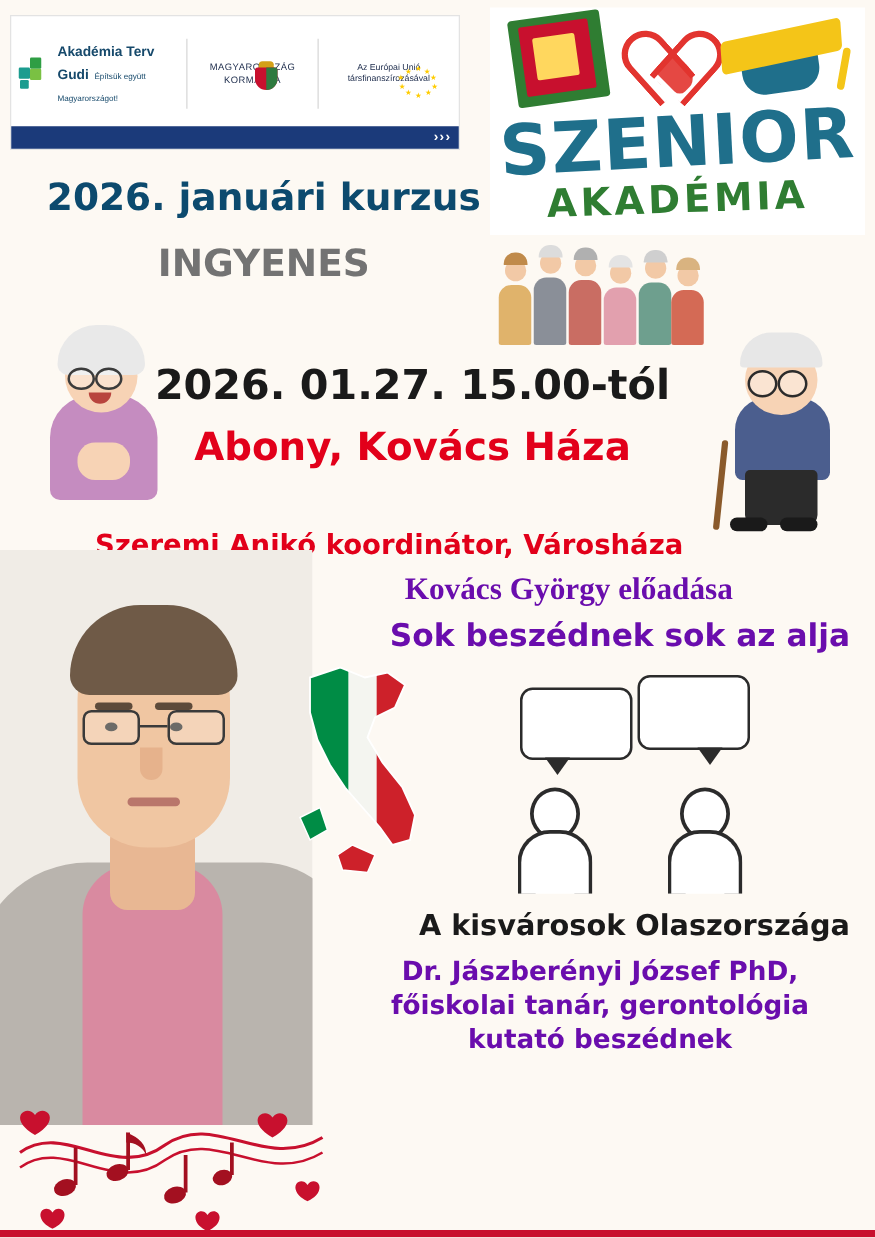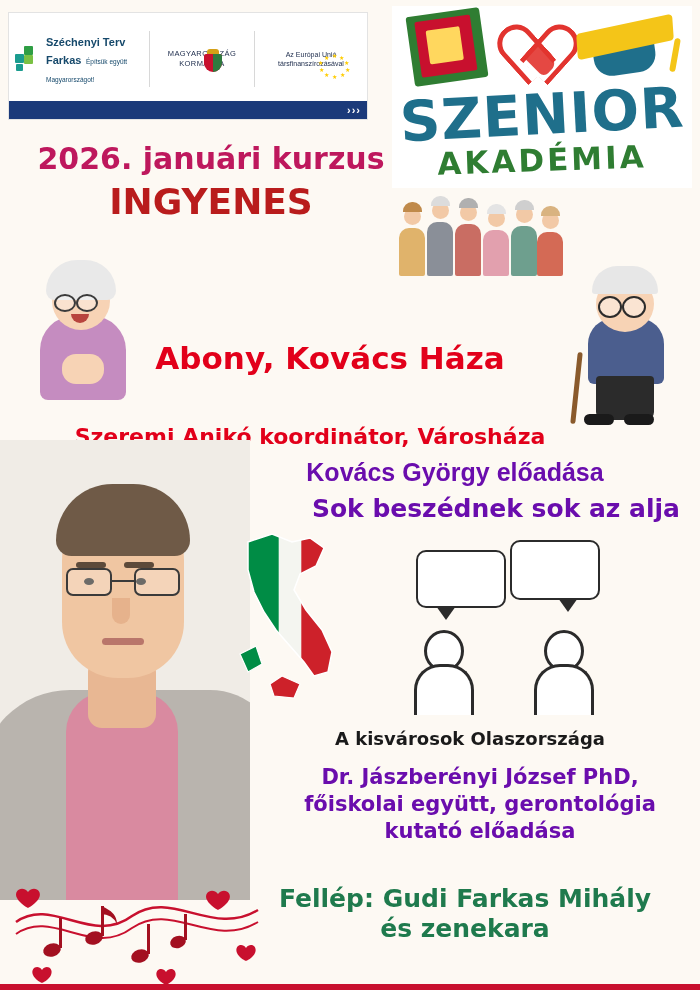--- a/index.html
+++ b/index.html
@@ -285,31 +285,31 @@
     font-family: "DejaVu Sans", sans-serif;
     font-size: 34px;
     font-weight: bold;
     color: #e2001a;
     line-height: 1.1;
   }
   .h-line2 {
     font-family: "DejaVu Sans", sans-serif;
     font-size: 30px;
     font-weight: bold;
-    color: #be185d;
+    color: #0c4a6e;
     line-height: 1.15;
     margin-top: 2px;
   }
   .h-line3 {
     font-family: "DejaVu Sans", sans-serif;
-    font-size: 36px;
-    font-weight: bold;
-    color: #b91c1c;
+    font-size: 30px;
+    font-weight: bold;
+    color: #737373;
     line-height: 1.15;
-    margin-top: 4px;
+    margin-top: 18px;
   }
   .datetime {
     position: absolute;
     left: 110px;
     top: 288px;
     width: 440px;
     text-align: center;
     font-family: "DejaVu Sans", sans-serif;
     font-size: 33px;
     font-weight: bold;
@@ -332,59 +332,59 @@
     top: 390px;
     width: 420px;
     text-align: center;
     font-family: "DejaVu Sans", sans-serif;
     font-size: 24px;
     font-weight: bold;
     color: #1a1a1a;
   }
   .info-name {
     position: absolute;
-    left: 60px;
+    left: 76px;
     top: 424px;
     width: 500px;
-    text-align: center;
+    text-align: left;
     font-family: "DejaVu Sans", sans-serif;
     font-size: 22px;
     font-weight: bold;
     color: #e2001a;
   }
   .lecture-1 {
     position: absolute;
     left: 230px;
     top: 458px;
     width: 450px;
     text-align: center;
-    font-family: Liberation Sans, sans-serif;
+    font-family: Liberation Serif, serif;
     font-size: 25px;
     font-weight: bold;
     color: #6a0dad;
   }
   .lecture-2 {
     position: absolute;
     left: 230px;
     top: 494px;
     width: 450px;
     text-align: right;
     font-family: "DejaVu Sans", sans-serif;
     font-size: 25px;
     font-weight: bold;
     color: #6a0dad;
   }
   .italy-title {
     position: absolute;
     left: 260px;
     top: 728px;
     width: 420px;
-    text-align: center;
-    font-family: "DejaVu Sans", sans-serif;
-    font-size: 18px;
+    text-align: right;
+    font-family: "DejaVu Sans", sans-serif;
+    font-size: 23px;
     font-weight: bold;
     color: #1a1a1a;
   }
   .speaker {
     position: absolute;
     left: 280px;
     top: 764px;
     width: 400px;
     text-align: center;
     font-family: "DejaVu Sans", sans-serif;
@@ -740,22 +740,22 @@
   <div class="eu-banner">
     <div class="inner">
       <div class="sz-logo">
         <span class="sz-mark">
           <i class="b1"></i>
             <i class="b2"></i>
             <i class="b3"></i>
             <i class="b4"></i>
         </span>
         <span>
-          <span class="sz-text-main">Széchenyi Terv</span><br>
-          <span class="sz-text-main">Farkas</span>
+          <span class="sz-text-main">Akadémia Terv</span><br>
+          <span class="sz-text-main">Gudi</span>
           <span class="sz-text-sub">Építsük együtt</span><br>
           <span class="sz-text-sub">Magyarországot!</span>
         </span>
       </div>
 
       <span class="divider-v"></span>
 
       <div class="gov-logo">
         <span class="crest">
           <span class="crown"></span><span class="shield"></span>
@@ -850,20 +850,21 @@
     <span class="coat"></span>
     <span class="pants"></span>
     <span class="shoe l"></span>
     <span class="shoe r"></span>
     <span class="face"></span>
     <span class="hair"></span>
     <span class="glass l"></span>
     <span class="glass r"></span>
   </div>
 
+  <div class="datetime">2026. 01.27. 15.00-tól</div>
   <div class="venue">Abony, Kovács Háza</div>
   <div class="info-name">Szeremi Anikó koordinátor, Városháza</div>
 
   <div class="lecture-1">Kovács György előadása</div>
   <div class="lecture-2">Sok beszédnek sok az alja</div>
 
   <div class="portrait">
     <span class="bg"></span>
     <span class="jacket"></span>
     <span class="shirt"></span>
@@ -908,21 +909,21 @@
         <span class="h"></span>
         <span class="b"></span>
       </span>
     <span class="sp-person p2">
         <span class="h"></span>
         <span class="b"></span>
       </span>
   </div>
 
   <div class="italy-title">A kisvárosok Olaszországa</div>
-  <div class="speaker">Dr. Jászberényi József PhD, főiskolai együtt, gerontológia kutató előadása</div>
+  <div class="speaker">Dr. Jászberényi József PhD, főiskolai tanár, gerontológia kutató beszédnek</div>
 
   <div class="music">
     <svg width="250" height="108" viewBox="0 0 250 108">
       <path d="M4 46 C40 20, 80 70, 120 40 C160 12, 200 62, 246 34" fill="none" stroke="#c8102e" stroke-width="2.5"></path>
       <path d="M4 58 C40 32, 80 82, 120 52 C160 24, 200 74, 246 46" fill="none" stroke="#c8102e" stroke-width="2"></path>
       <g fill="#a31020">
         <ellipse cx="40" cy="74" rx="9" ry="6.5" transform="rotate(-18 40 74)"></ellipse>
         <rect x="47" y="42" width="3" height="30"></rect>
         <ellipse cx="82" cy="62" rx="9" ry="6.5" transform="rotate(-18 82 62)"></ellipse>
         <rect x="89" y="30" width="3" height="30"></rect>
@@ -935,19 +936,15 @@
       <g fill="#c8102e">
         <path d="M16 16 c-5 -7 -15 -2 -11 6 c3 6 11 10 11 10 s8 -4 11 -10 c4 -8 -6 -13 -11 -6 z"></path>
         <path d="M206 18 c-5 -7 -15 -2 -11 6 c3 6 11 10 11 10 s8 -4 11 -10 c4 -8 -6 -13 -11 -6 z"></path>
         <path d="M30 94 c-4 -6 -12 -2 -9 5 c2 5 9 8 9 8 s7 -3 9 -8 c3 -7 -5 -11 -9 -5 z"></path>
         <path d="M154 96 c-4 -6 -12 -2 -9 5 c2 5 9 8 9 8 s7 -3 9 -8 c3 -7 -5 -11 -9 -5 z"></path>
         <path d="M234 72 c-4 -6 -12 -2 -9 5 c2 5 9 8 9 8 s7 -3 9 -8 c3 -7 -5 -11 -9 -5 z"></path>
       </g>
     </svg>
   </div>
 
-  <div class="band">
-    <div>Fellép: Gudi Farkas Mihály</div>
-    <div>és zenekara</div>
-  </div>
 
   <div class="bottom-red-bar"></div>
 </div>
 
 </body></html>

